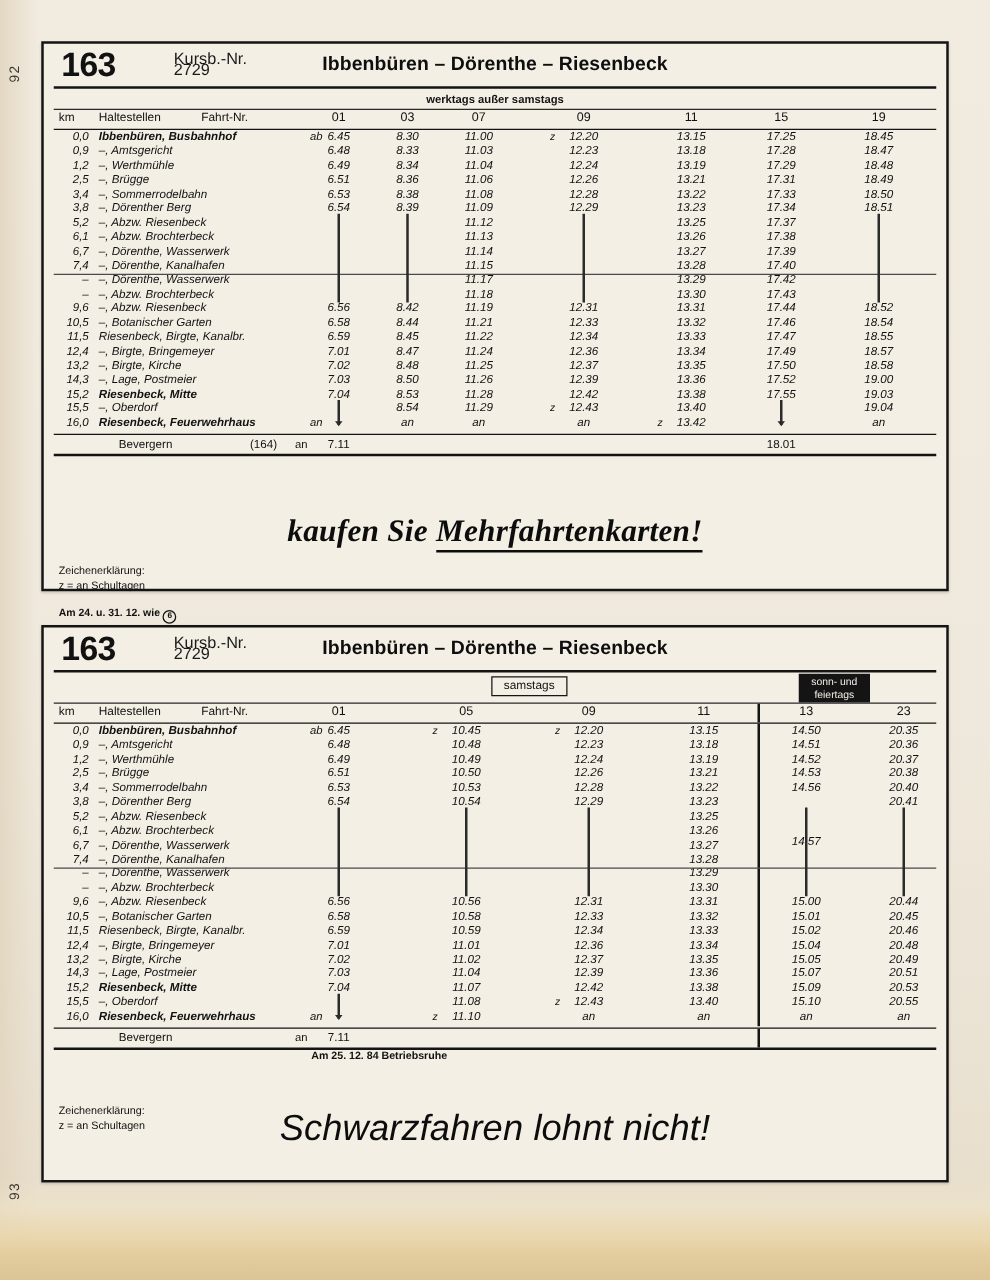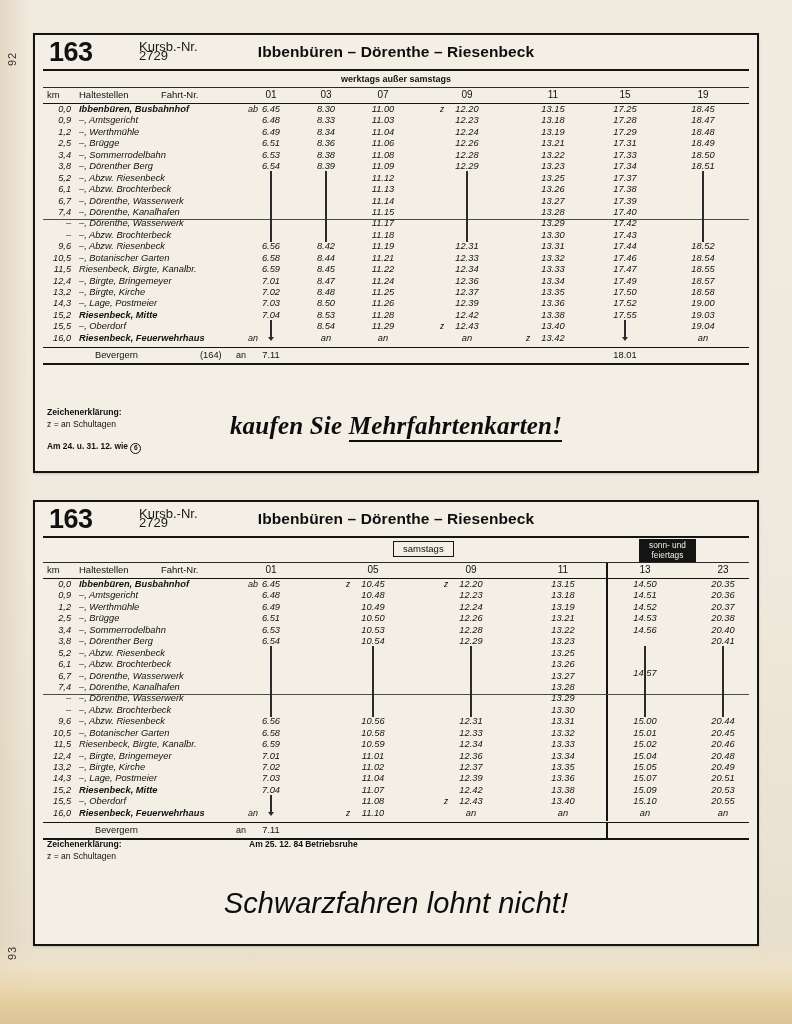--- a/index.html
+++ b/index.html
@@ -258,21 +258,21 @@
   .conn .cell { position: absolute; top: 2px; width: 62px; text-align: center; }
 
   
   .legend {
     position: absolute;
     left: 12px;
     font-size: 8.6px;
     line-height: 11.5px;
     color: #111;
   }
-  .legend .hd { font-weight: bold; }
+  .legend .hd { font-weight: normal; margin-top: 44px; }
   .legend .note { margin-top: 11px; font-weight: bold; font-size: 8.4px; }
   .circ {
     display: inline-block;
     width: 9px; height: 9px;
     border: 1px solid #111;
     border-radius: 50%;
     text-align: center;
     line-height: 8px;
     font-size: 6.6px;
     font-weight: bold;

